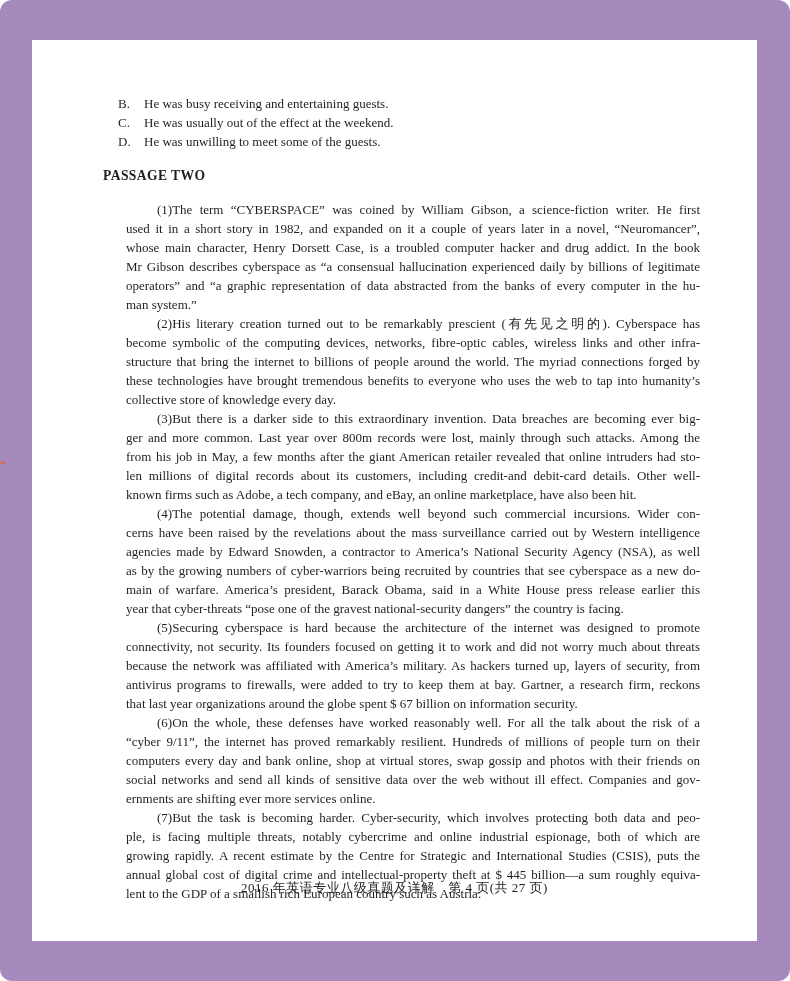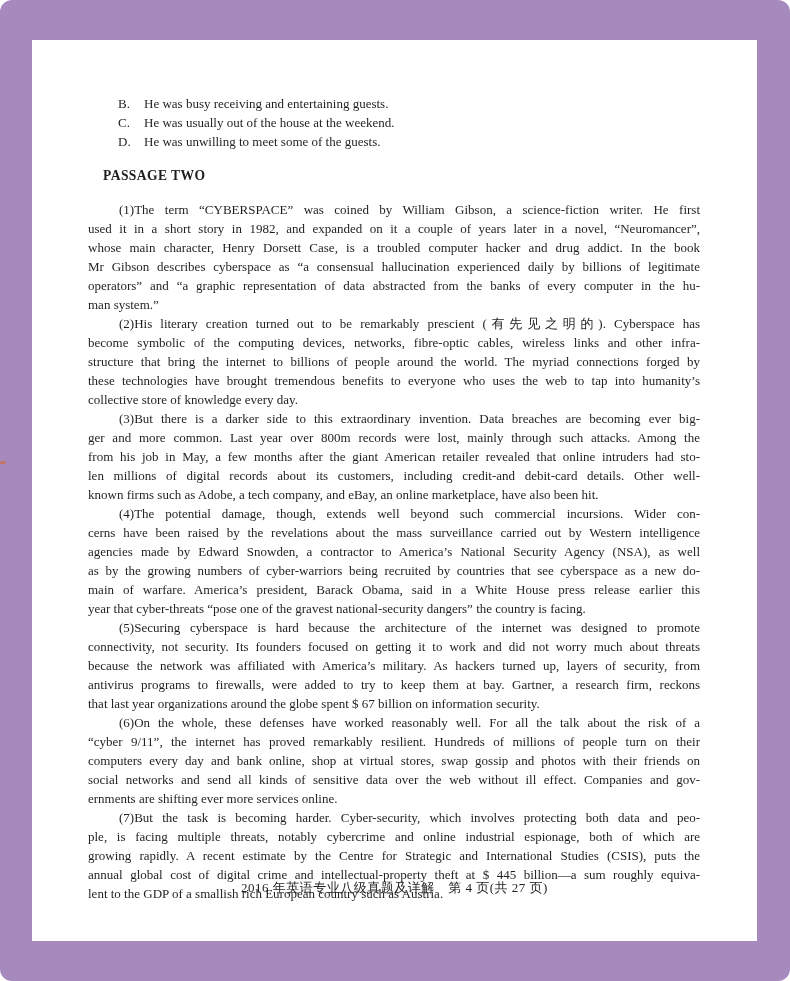--- a/index.html
+++ b/index.html
@@ -50,20 +50,21 @@
     font-size:13.6px;
     font-weight:bold;
     letter-spacing:.4px;
   }
   .para{margin:0;}
   .line{
     height:19px;line-height:19px;
     font-size:13px;
     text-align:justify;
     text-align-last:justify;
+    margin-left:38px;
   }
   .line.first{text-indent:31px;}
   .line.last{text-align:right;text-align-last:left;}
   .footer{
     position:absolute;left:0;right:0;bottom:44px;
     text-align:center;
     font-size:13px;
     letter-spacing:.5px;
   }
 </style>
@@ -74,21 +75,21 @@
   <div class="frame">
     <div class="edge-mark"></div>
     <div class="page">
       <div class="content">
 
         <div id="options">
           <div class="option-row">
             <span class="opt-label">B.</span><span>He was busy receiving and entertaining guests.</span>
           </div>
           <div class="option-row">
-            <span class="opt-label">C.</span><span>He was usually out of the house at the weekend.</span>
+            <span class="opt-label">C.</span><span>He was usually out of the effect at the weekend.</span>
           </div>
           <div class="option-row">
             <span class="opt-label">D.</span><span>He was unwilling to meet some of the guests.</span>
           </div>
         </div>
 
         <h3 class="heading">PASSAGE TWO</h3>
 
         <div id="paragraphs">
             <div class="para">

